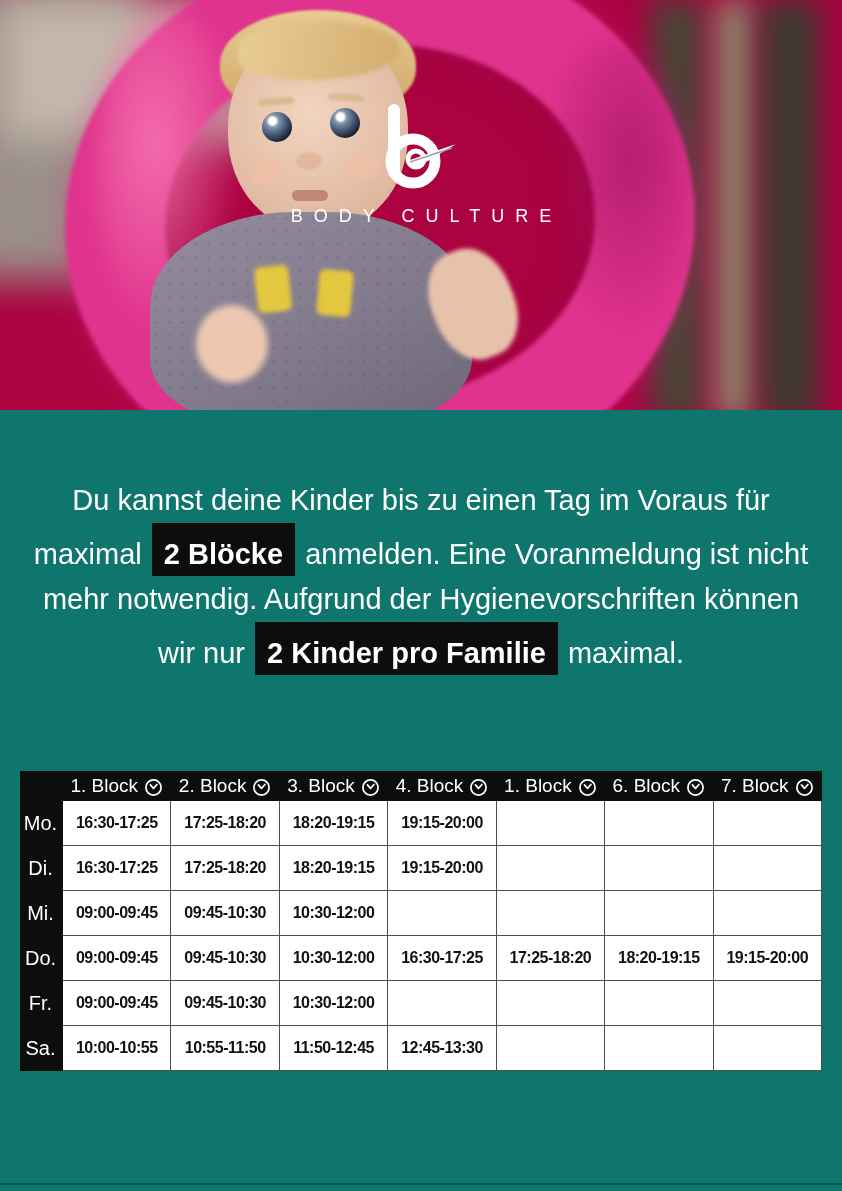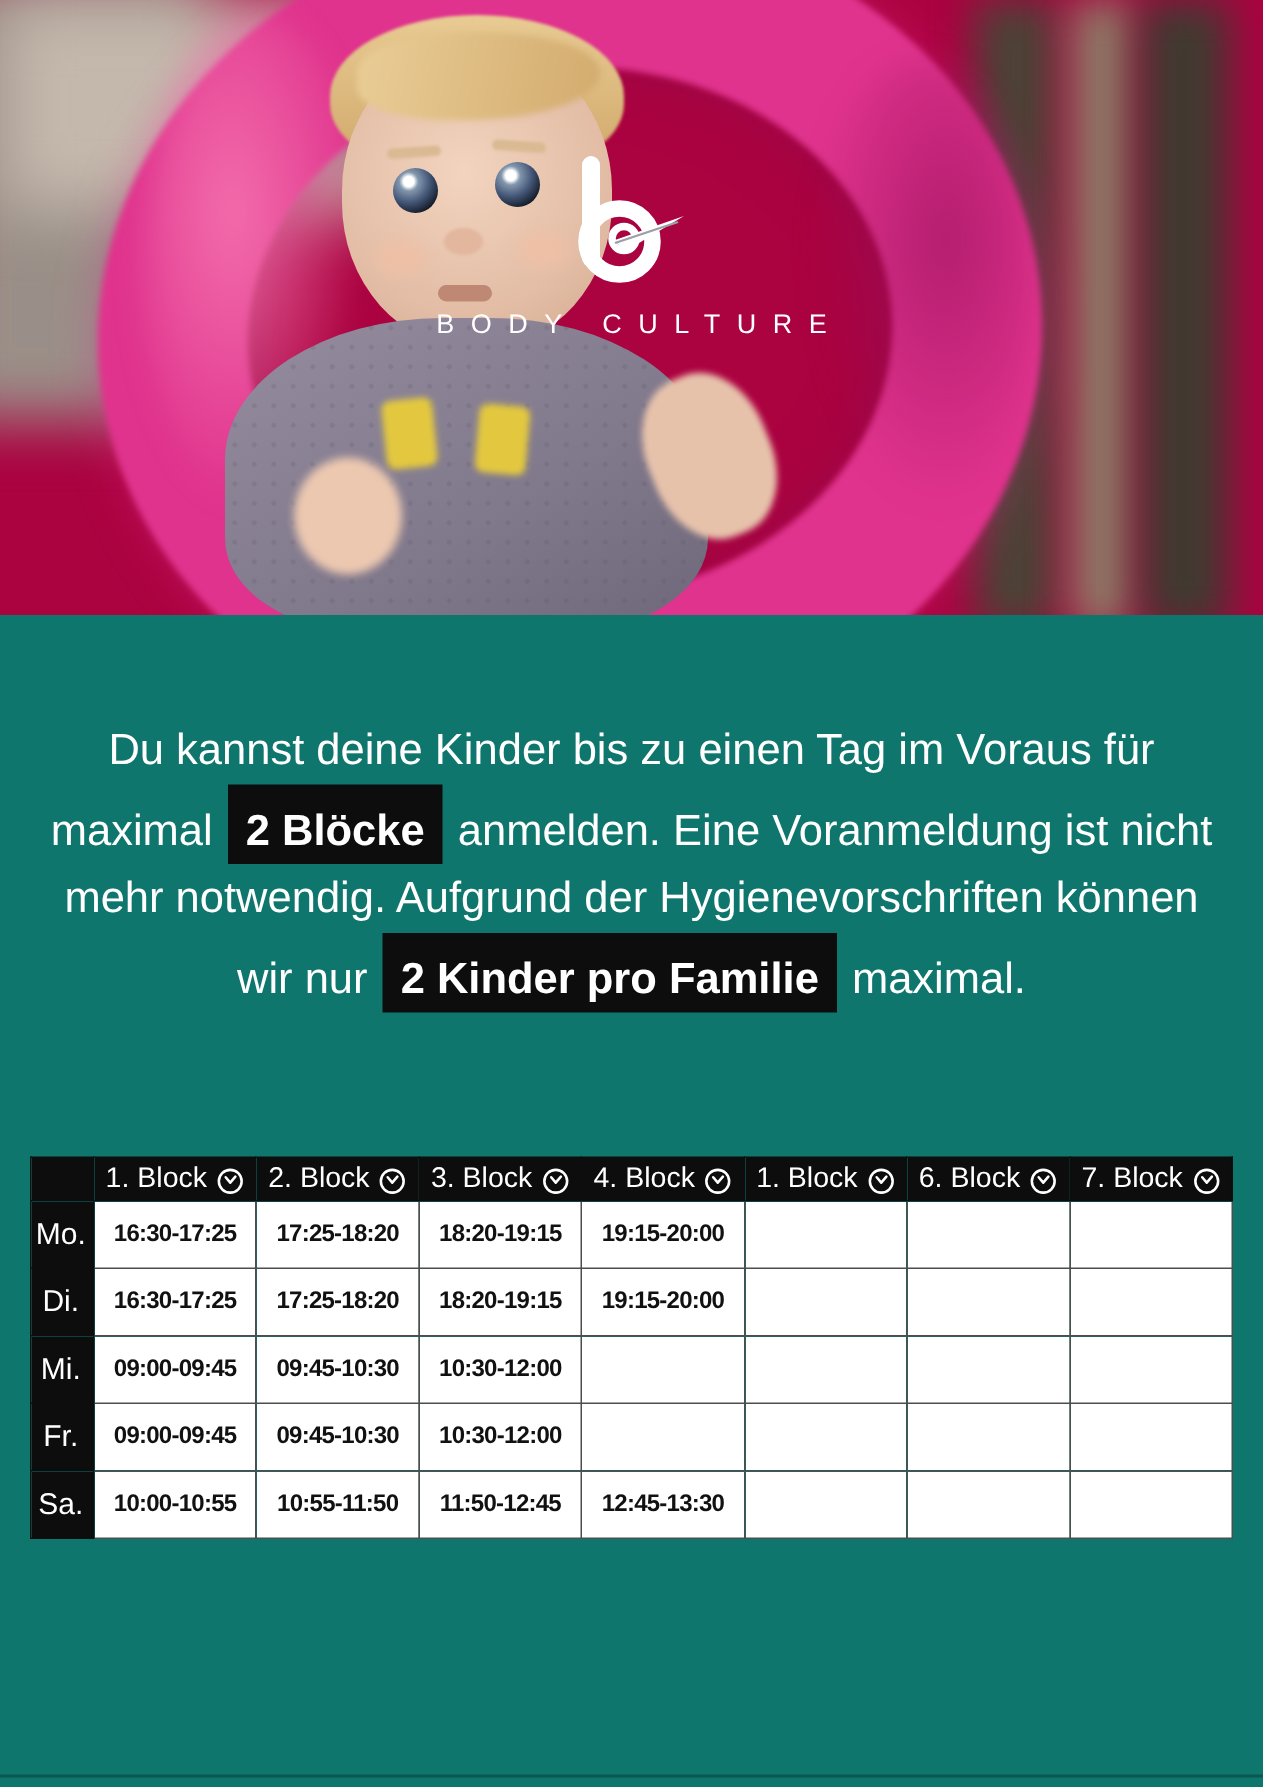--- a/index.html
+++ b/index.html
@@ -230,20 +230,30 @@
             <th class="day">Mi.</th>
             <td>09:00-09:45</td>
             <td>09:45-10:30</td>
             <td>10:30-12:00</td>
             <td></td>
             <td></td>
             <td></td>
             <td></td>
           </tr>
           <tr>
+            <th class="day">Do.</th>
+            <td>09:00-09:45</td>
+            <td>09:45-10:30</td>
+            <td>10:30-12:00</td>
+            <td>16:30-17:25</td>
+            <td>17:25-18:20</td>
+            <td>18:20-19:15</td>
+            <td>19:15-20:00</td>
+          </tr>
+          <tr>
             <th class="day">Fr.</th>
             <td>09:00-09:45</td>
             <td>09:45-10:30</td>
             <td>10:30-12:00</td>
             <td></td>
             <td></td>
             <td></td>
             <td></td>
           </tr>
           <tr>

